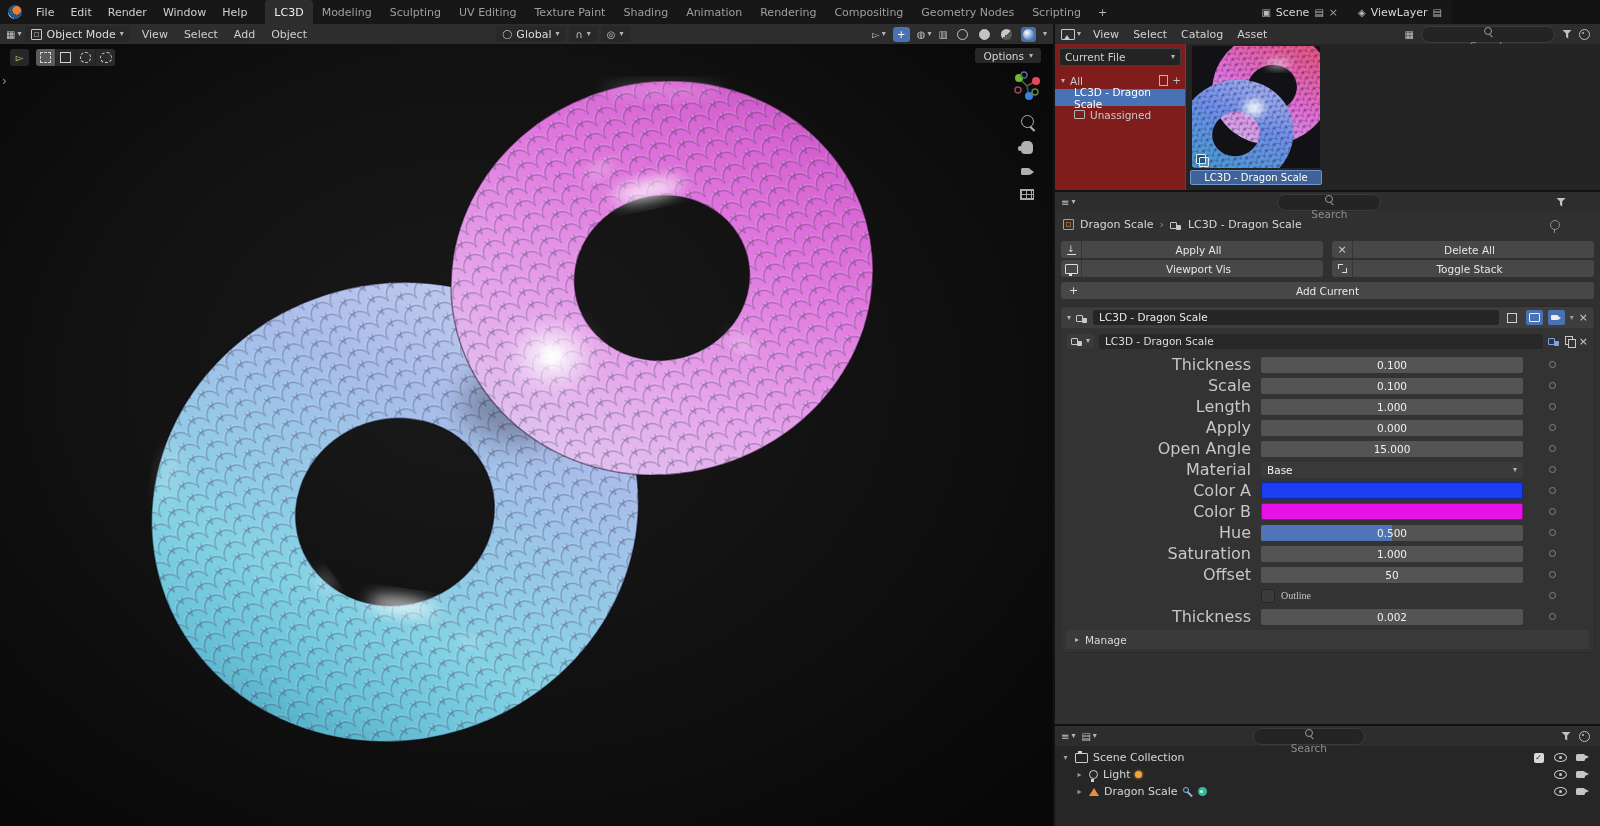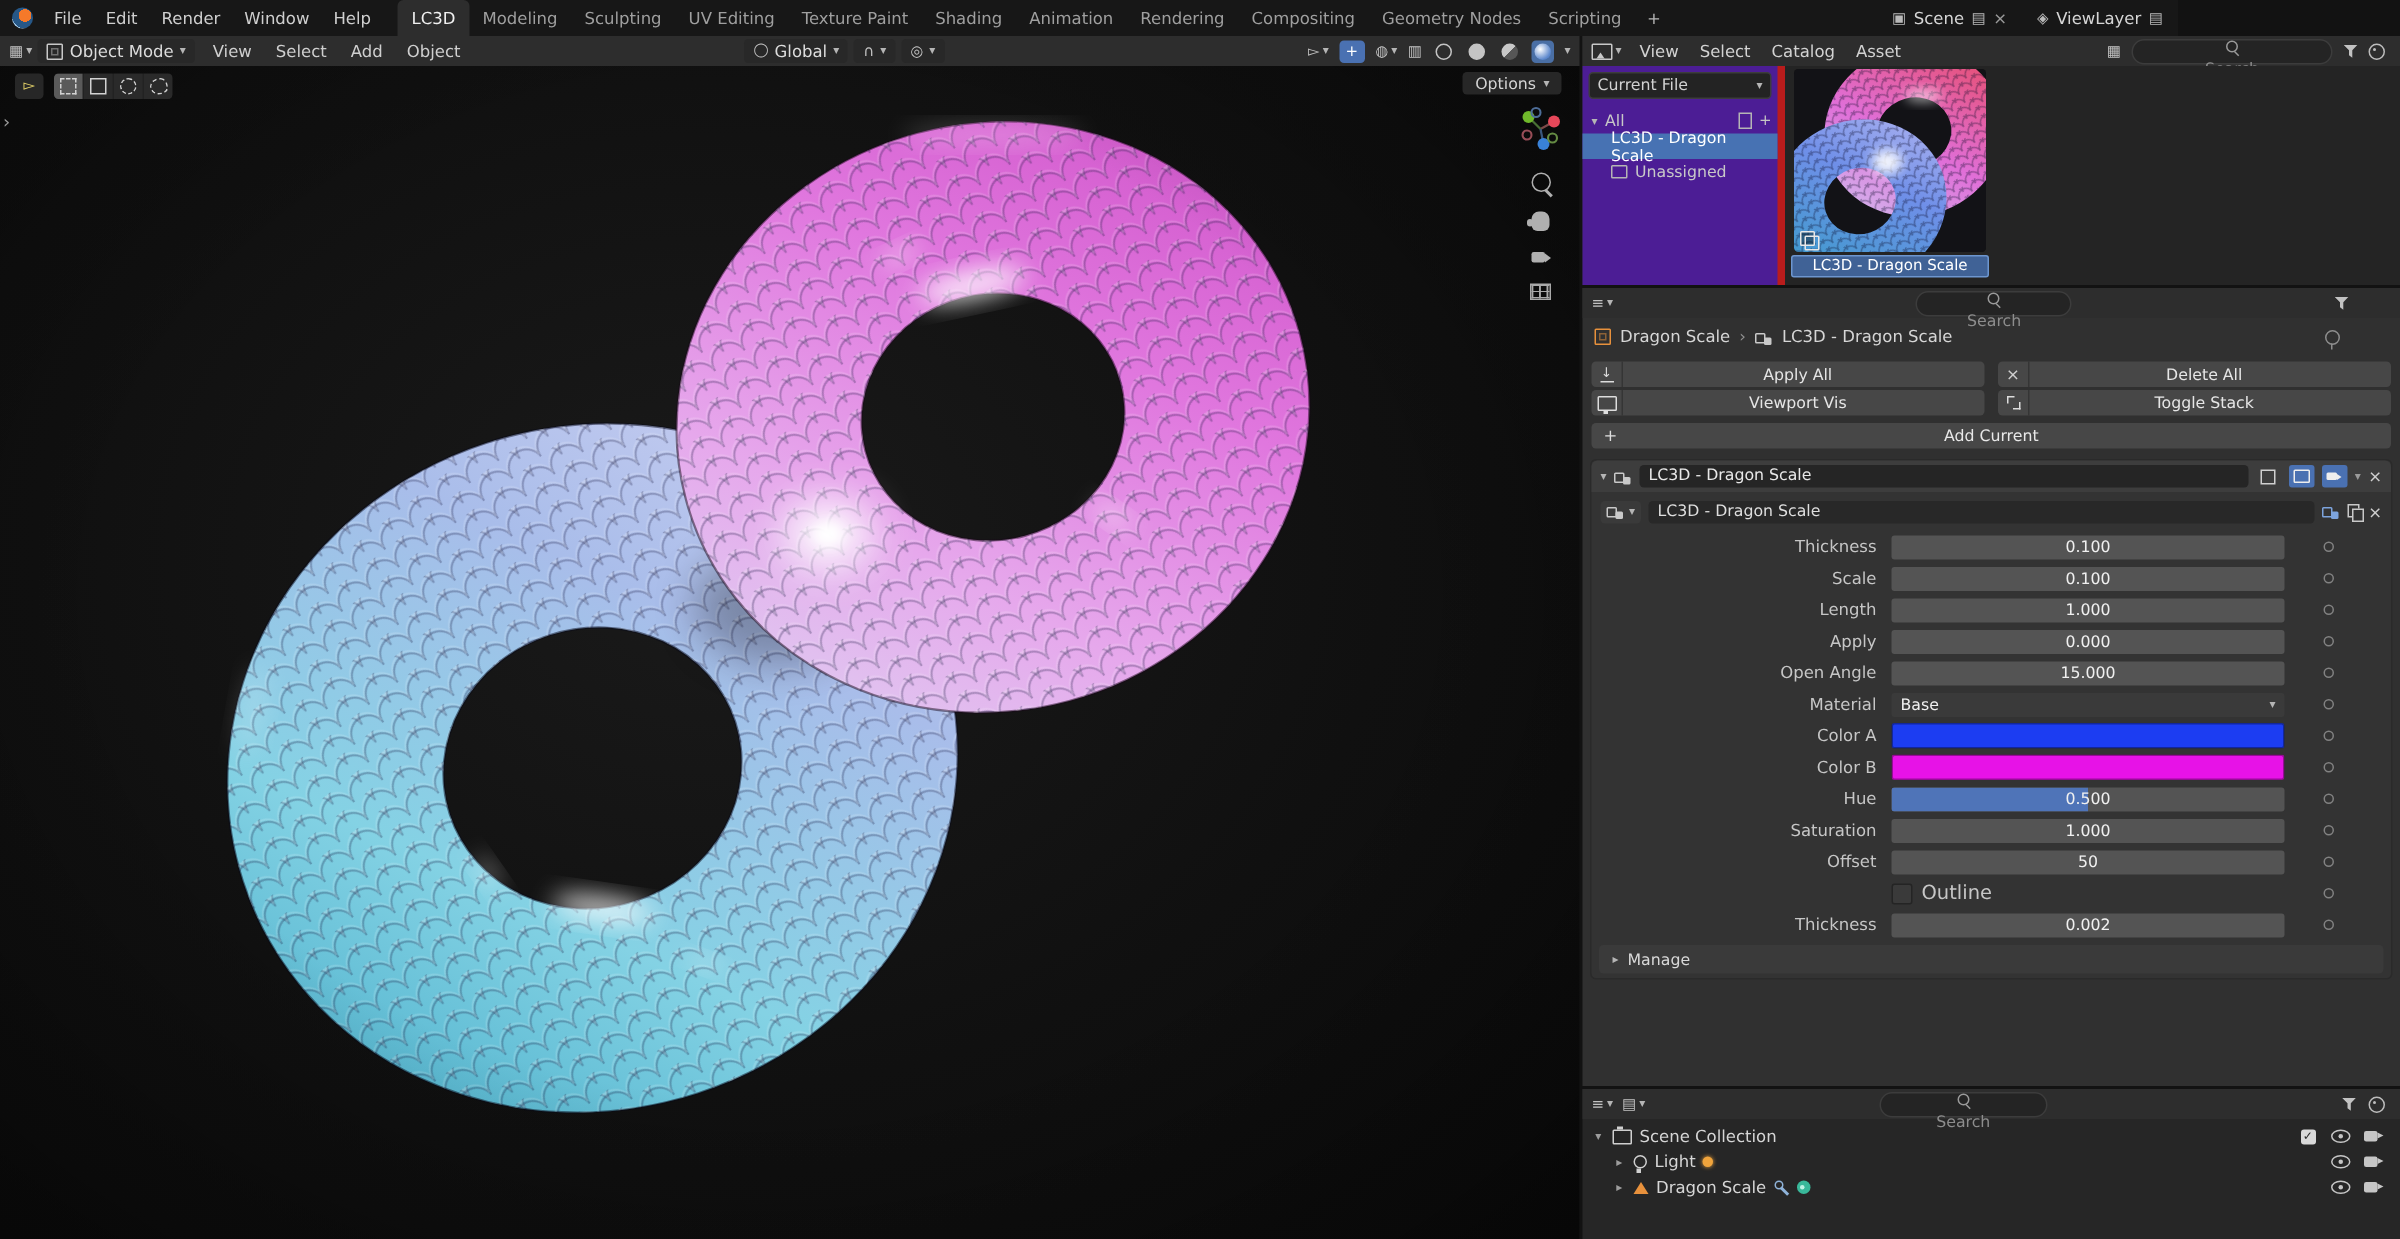--- a/index.html
+++ b/index.html
@@ -90,21 +90,21 @@
   .g-cam::before{content:"";position:absolute;left:0;top:1px;width:9px;height:7px;background:#c2c2c2;border-radius:1.5px;}
   .g-cam::after{content:"";position:absolute;right:0;top:2px;border-top:3px solid transparent;
                 border-bottom:3px solid transparent;border-left:4px solid #c2c2c2;}
   .g-grid{width:14px;height:11px;border:1px solid #bbb;
           background-image:linear-gradient(#bbb 1px,transparent 1px),linear-gradient(90deg,#bbb 1px,transparent 1px);
           background-size:5px 4px;box-sizing:border-box;}
 
   
   #asset{position:absolute;left:1055px;top:24px;width:545px;height:166px;background:#262626;}
   .ab-body{position:absolute;left:0;top:20px;right:0;bottom:0;display:flex;}
-  .ab-side{width:130px;background:#4c1d95;border-right:5px solid #b91c1c;padding:3px 0 0 0;flex:none;}
+  .ab-side{width:130px;background:#7f1d1d;border-right:1px solid #b91c1c;padding:3px 0 0 0;flex:none;}
   .src-select{margin:1px 4px 6px 4px;height:16px;background:#232323;border:1px solid #3d3d3d;border-radius:3px;
               display:flex;align-items:center;justify-content:space-between;padding:0 5px;font-size:10.5px;color:#d2d2d2;}
   .cat-row{height:17px;display:flex;align-items:center;gap:5px;font-size:10.5px;color:#c8c8c8;padding-right:4px;}
   .cat-row.sel{background:#4772b3;color:#fff;}
   .c-card{width:9px;height:7px;border:1px solid #b5b5b5;border-radius:1px;flex:none;}
   .c-file{width:7px;height:9px;border:1px solid #b5b5b5;flex:none;}
   .c-plus{font-size:10px;color:#c5c5c5;}
   .ab-main{flex:1;background:#242424;position:relative;}
   .asset-card{position:absolute;left:4px;top:2px;width:132px;}
   .asset-thumb{width:128px;height:122px;background:#141414;border-radius:3px;overflow:hidden;position:relative;margin:0 auto;}
@@ -155,32 +155,32 @@
   .i-nodes{width:12px;height:10px;position:relative;flex:none;}
   .i-nodes::before{content:"";position:absolute;left:0;top:2px;width:5px;height:5px;border:1px solid #c9c9c9;border-radius:1px;}
   .i-nodes::after{content:"";position:absolute;right:1px;bottom:0;width:5px;height:5px;background:#c9c9c9;border-radius:1px;}
   .i-nodes.blue::before{border-color:#7da4dd;}
   .i-nodes.blue::after{background:#7da4dd;}
   .i-copy{width:9px;height:10px;position:relative;flex:none;}
   .i-copy::before{content:"";position:absolute;left:0;top:0;width:6px;height:7px;border:1px solid #c9c9c9;}
   .i-copy::after{content:"";position:absolute;left:3px;top:3px;width:6px;height:7px;border:1px solid #c9c9c9;background:#333;}
   #prop-rows{margin-top:3px;}
   .prow{display:flex;align-items:center;height:21px;}
-  .plabel{width:190px;text-align:right;padding-right:10px;color:#c6c6c6;font-size:11px;flex:none;}
+  .plabel{width:190px;text-align:right;padding-right:10px;color:#c6c6c6;font-size:16px;flex:none;}
   .pfield{width:262px;position:relative;flex:none;display:flex;align-items:center;}
   .f-value,.f-menu,.f-slider{width:100%;height:16px;border-radius:2px;font-size:10.5px;color:#f0f0f0;}
   .f-value{background:#545454;display:flex;align-items:center;justify-content:center;}
   .f-menu{background:#3a3a3a;display:flex;align-items:center;justify-content:space-between;padding:0 6px;box-sizing:border-box;}
   .f-color{width:100%;height:15px;border-radius:2px;border:1px solid rgba(0,0,0,.35);}
   .f-slider{background:#545454;position:relative;overflow:hidden;display:flex;align-items:center;justify-content:center;}
   .f-fill{position:absolute;left:0;top:0;bottom:0;background:#4f74b8;}
   .f-slider-text{position:relative;z-index:1;}
   .f-checkwrap{display:flex;align-items:center;gap:6px;}
   .cbox{width:12px;height:12px;background:#3a3a3a;border:1px solid #242424;border-radius:2px;flex:none;}
-  .cblabel{font-size:13px;color:#c6c6c6;}
+  .cblabel{font-size:10px;color:#c6c6c6;font-family:Liberation Serif, serif;}
   .pdot{width:5px;height:5px;border:1px solid #828282;border-radius:50%;margin-left:26px;flex:none;}
   .manage-row{margin:3px 5px 0 5px;height:19px;background:#3a3a3a;border-radius:3px;display:flex;
               align-items:center;gap:6px;padding-left:9px;color:#d9d9d9;font-size:10.5px;}
 
   
   #outliner{position:absolute;left:1055px;top:726px;width:545px;height:100px;background:#262626;}
   #outliner-rows{padding-top:3px;}
   .orow{height:17px;display:flex;align-items:center;gap:5px;font-size:11px;color:#d6d6d6;padding-right:10px;}
   .ocaret{font-size:8px;color:#9d9d9d;width:9px;text-align:center;flex:none;}
   .o-ico-collection{width:11px;height:8px;border:1px solid #d0d0d0;border-radius:1px;position:relative;flex:none;}

